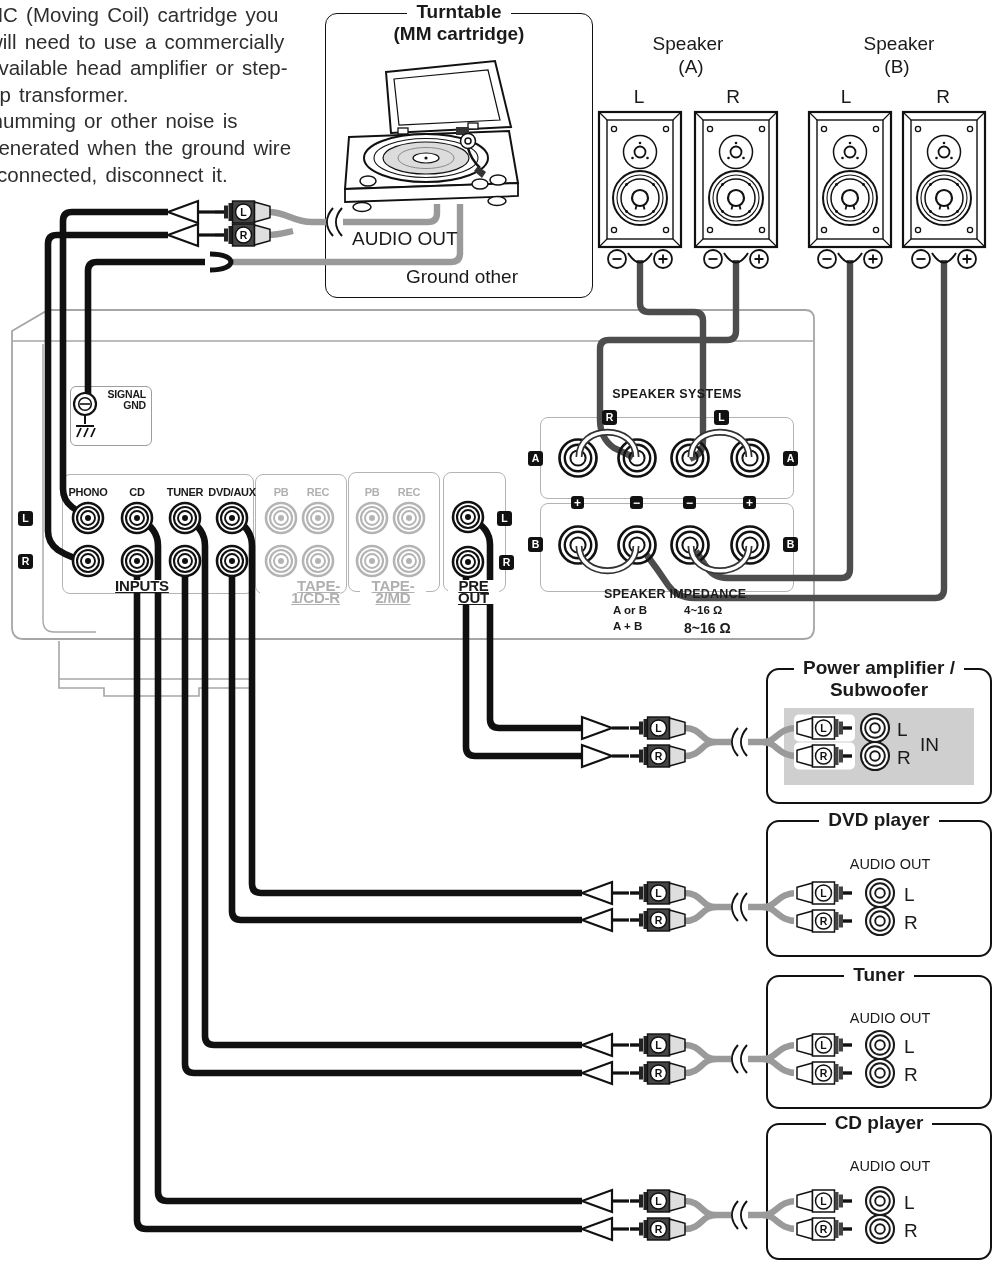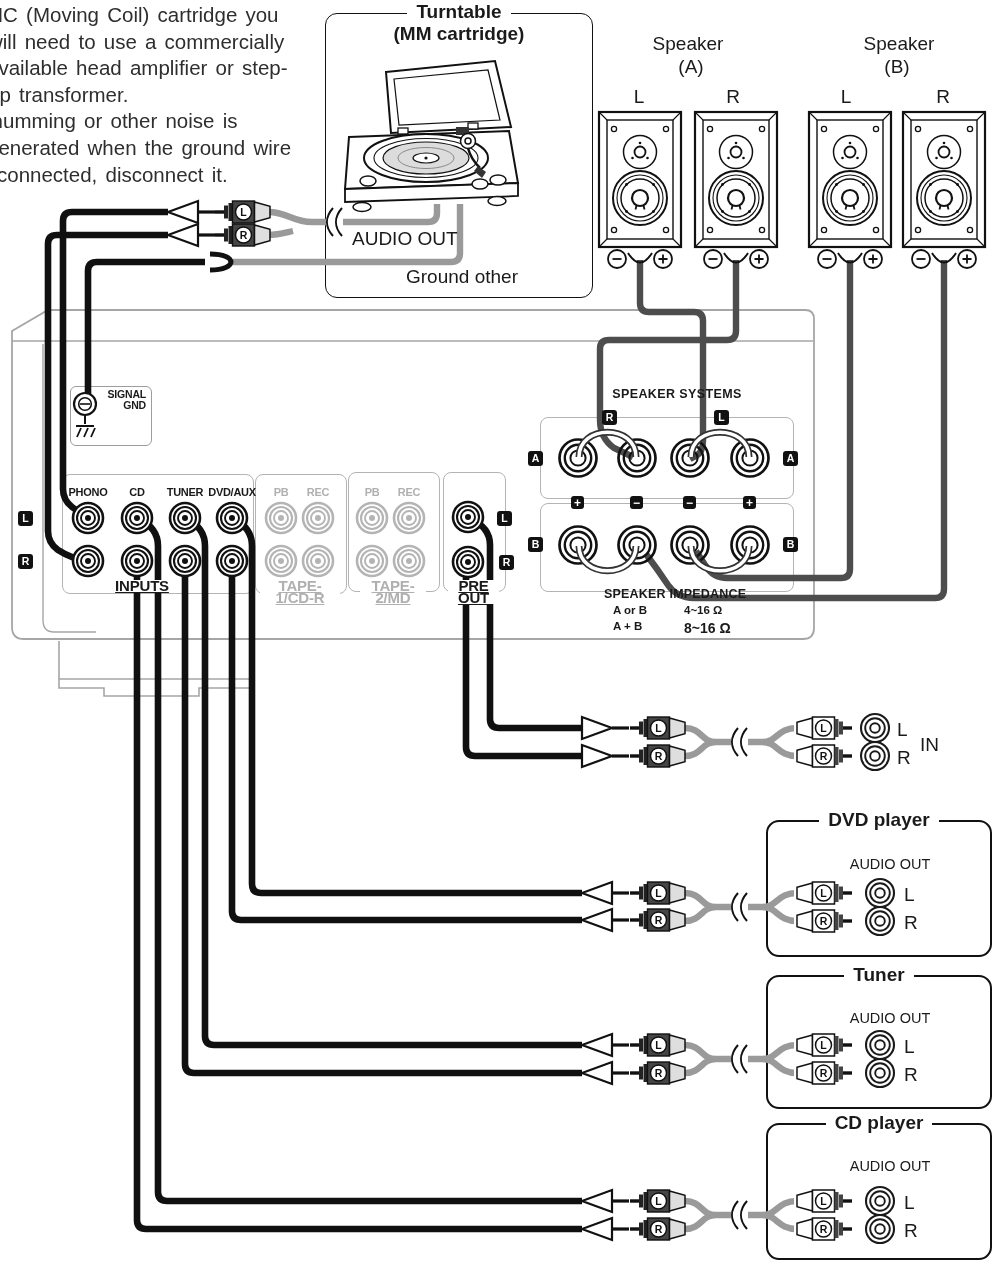--- a/index.html
+++ b/index.html
@@ -45,20 +45,25 @@
   <div class="sect" style="left:70px;top:386px;width:80px;height:58px;border-radius:6px;border-color:#9d9d9d;"></div>
 
   <div class="sect" style="left:62px;top:474px;width:190px;height:118px;"></div>
   <div class="sect" style="left:255px;top:474px;width:90px;height:118px;"></div>
   <div class="sect" style="left:348px;top:472px;width:90px;height:118px;"></div>
   <div class="sect" style="left:443px;top:472px;width:61px;height:118px;"></div>
 
   <div class="sect" style="left:540px;top:417px;width:252px;height:80px;"></div>
   <div class="sect" style="left:540px;top:503px;width:252px;height:87px;"></div>
 
+  <div class="devbox" style="left:766px;top:668px;width:222px;height:132px;">
+    <div class="titlebar"><span>Power amplifier /</span></div>
+    <div class="title2">Subwoofer</div>
+    <div class="abs" style="left:16px;top:38px;width:190px;height:77px;background:#cfcfcf;"></div>
+  </div>
 
   <div class="devbox" style="left:766px;top:820px;width:222px;height:133px;">
     <div class="titlebar"><span>DVD player</span></div>
     <div class="audioout" style="top:34px;left:22px;">AUDIO OUT</div>
   </div>
 
   <div class="devbox" style="left:766px;top:975px;width:222px;height:130px;">
     <div class="titlebar"><span>Tuner</span></div>
     <div class="audioout" style="top:33px;left:22px;">AUDIO OUT</div>
   </div>
@@ -421,21 +426,21 @@
   <div class="collab" style="left:88px;top:486px;">PHONO</div>
   <div class="collab" style="left:137px;top:486px;">CD</div>
   <div class="collab" style="left:185px;top:486px;">TUNER</div>
   <div class="collab" style="left:232px;top:486px;">DVD/AUX</div>
   <div class="collab gray" style="left:281px;top:486px;">PB</div>
   <div class="collab gray" style="left:318px;top:486px;">REC</div>
   <div class="collab gray" style="left:372px;top:486px;">PB</div>
   <div class="collab gray" style="left:409px;top:486px;">REC</div>
 
   <div class="sectlab" style="left:114px;top:580px;width:56px;">INPUTS</div>
-  <div class="sectlab gray" style="left:260px;top:580px;width:80px;">TAPE-1/CD-R</div>
+  <div class="sectlab gray" style="left:260px;top:580px;width:80px;text-align:right;">TAPE-1/CD-R</div>
   <div class="sectlab gray" style="left:360px;top:580px;width:66px;">TAPE-2/MD</div>
   <div class="sectlab" style="left:448px;top:580px;width:51px;">PRE OUT</div>
 
   <div class="badge" style="left:18px;top:511px;">L</div>
   <div class="badge" style="left:18px;top:554px;">R</div>
   <div class="badge" style="left:497px;top:511px;">L</div>
   <div class="badge" style="left:499px;top:555px;">R</div>
 
   <div class="blab" style="left:570px;top:387px;width:214px;text-align:center;font-size:12.5px;letter-spacing:.4px;">SPEAKER SYSTEMS</div>
   <div class="badge" style="left:602px;top:410px;">R</div>

